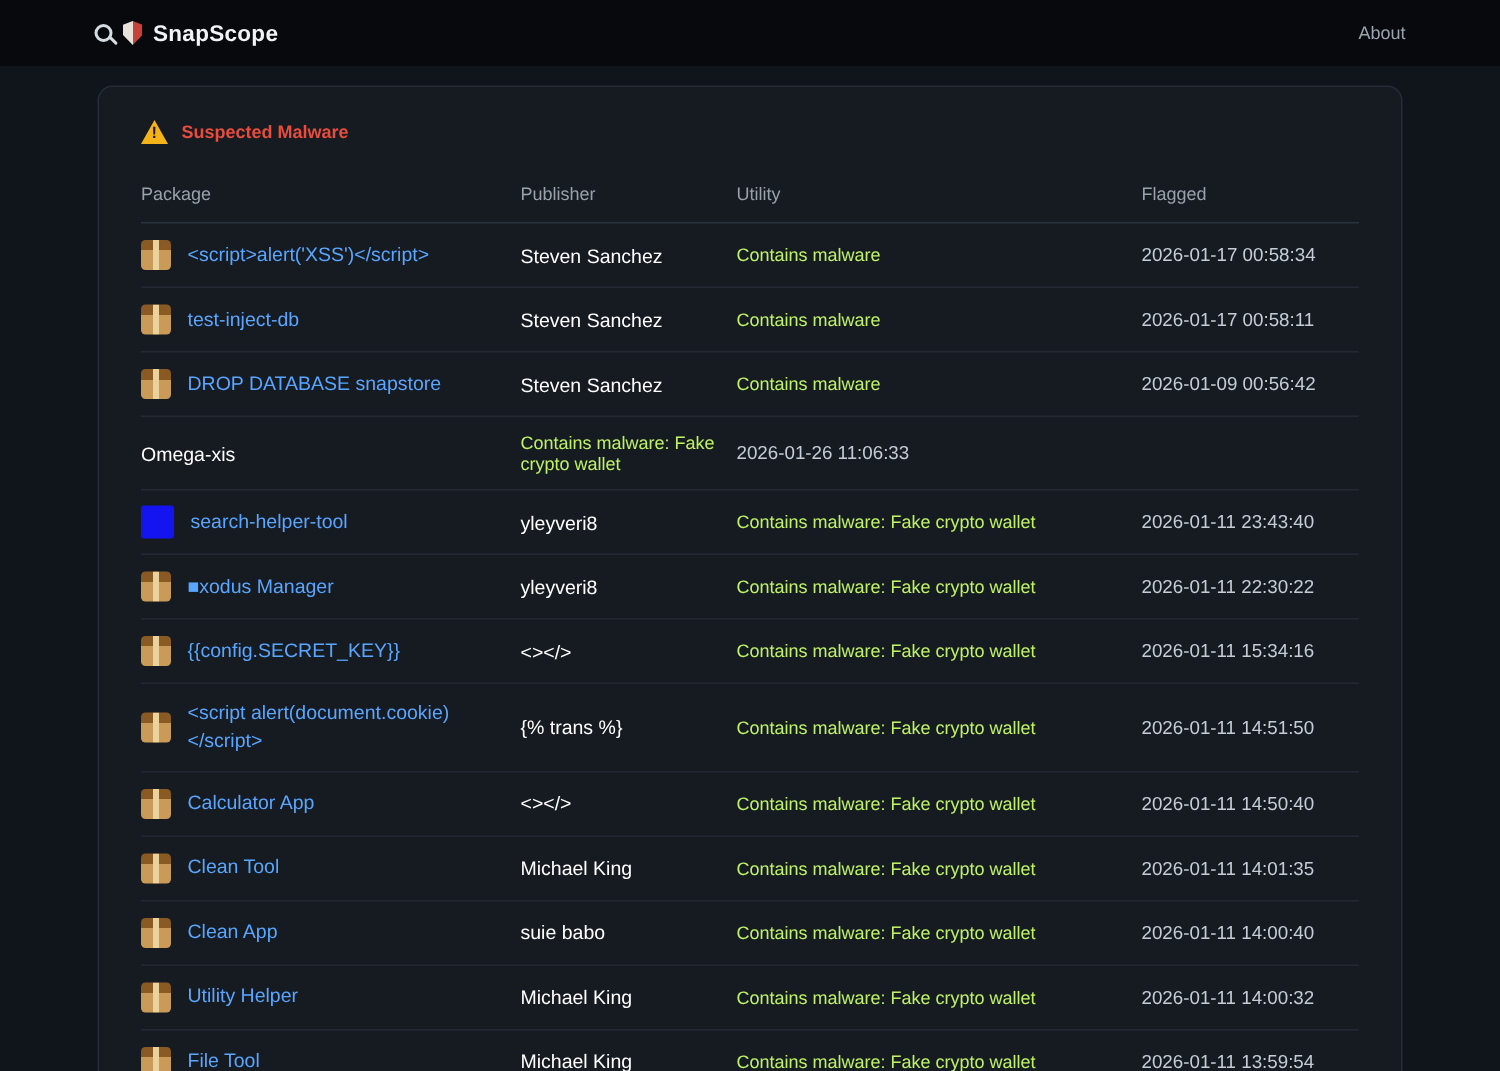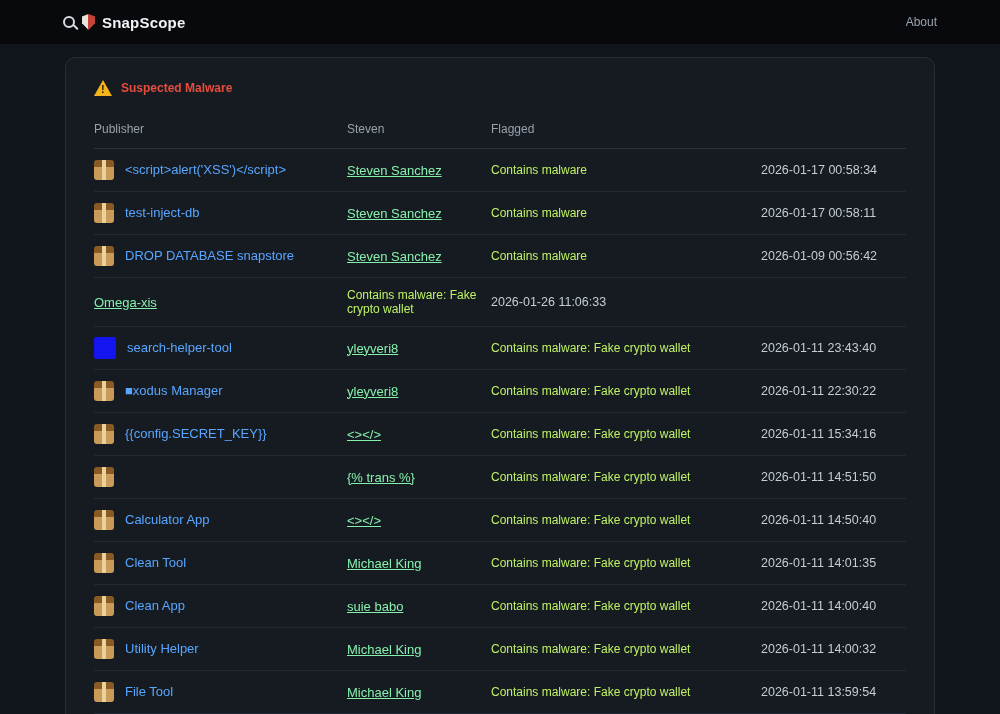--- a/index.html
+++ b/index.html
@@ -74,21 +74,21 @@
   .trow {
     padding: 10px 0;
     border-bottom: 1px solid #222933;
     min-height: 43px;
   }
   .pkg-cell { display: flex; align-items: center; gap: 11px; padding-right: 16px; }
   .pkg-link {
     color: #58a6ff; font-size: 13px; text-decoration: none; cursor: pointer;
     line-height: 1.45; word-break: break-word;
   }
-  .publisher { color: #86efac; font-size: 13px; text-decoration: underline; }
+  .publisher { color: #ffffff; font-size: 13px; }
   .reason    { color: #bef264; font-size: 12px; }
   .flagged   { color: #c5ccd4; font-size: 12.5px; }
 
   
   .icon { flex: 0 0 auto; display: inline-block; position: relative; }
   .icon-package {
     width: 20px; height: 20px; border-radius: 3px;
     background: linear-gradient(180deg, #8a5a24 0 35%, #c99a58 35% 100%);
     overflow: hidden;
   }
@@ -125,22 +125,23 @@
 </header>
 
 <main>
   <section class="panel">
     <h2 class="panel-title">
       <span class="warn-icon"></span>
       <span>Suspected Malware</span>
     </h2>
 
     <div class="thead grid-cols">
+      <span>Package</span>
       <span>Publisher</span>
-      <span>Steven</span>
+      <span>Utility</span>
       <span>Flagged</span>
     </div>
 
     <div id="rows">
   <div class="trow grid-cols">
     <div class="pkg-cell">
       <span class="icon icon-package"></span>
       <a class="pkg-link">&lt;script&gt;alert('XSS')&lt;/script&gt;</a>
     </div>
     <div class="publisher">Steven Sanchez</div>
@@ -200,20 +201,21 @@
       <a class="pkg-link">{{config.SECRET_KEY}}</a>
     </div>
     <div class="publisher">&lt;&gt;&lt;/&gt;</div>
     <div class="reason">Contains malware: Fake crypto wallet</div>
     <div class="flagged">2026-01-11 15:34:16</div>
   </div>
 
   <div class="trow grid-cols">
     <div class="pkg-cell">
       <span class="icon icon-package"></span>
+      <a class="pkg-link">&lt;script alert(document.cookie)&lt;/script&gt;</a>
     </div>
     <div class="publisher">{% trans %}</div>
     <div class="reason">Contains malware: Fake crypto wallet</div>
     <div class="flagged">2026-01-11 14:51:50</div>
   </div>
 
   <div class="trow grid-cols">
     <div class="pkg-cell">
       <span class="icon icon-package"></span>
       <a class="pkg-link">Calculator App</a>

